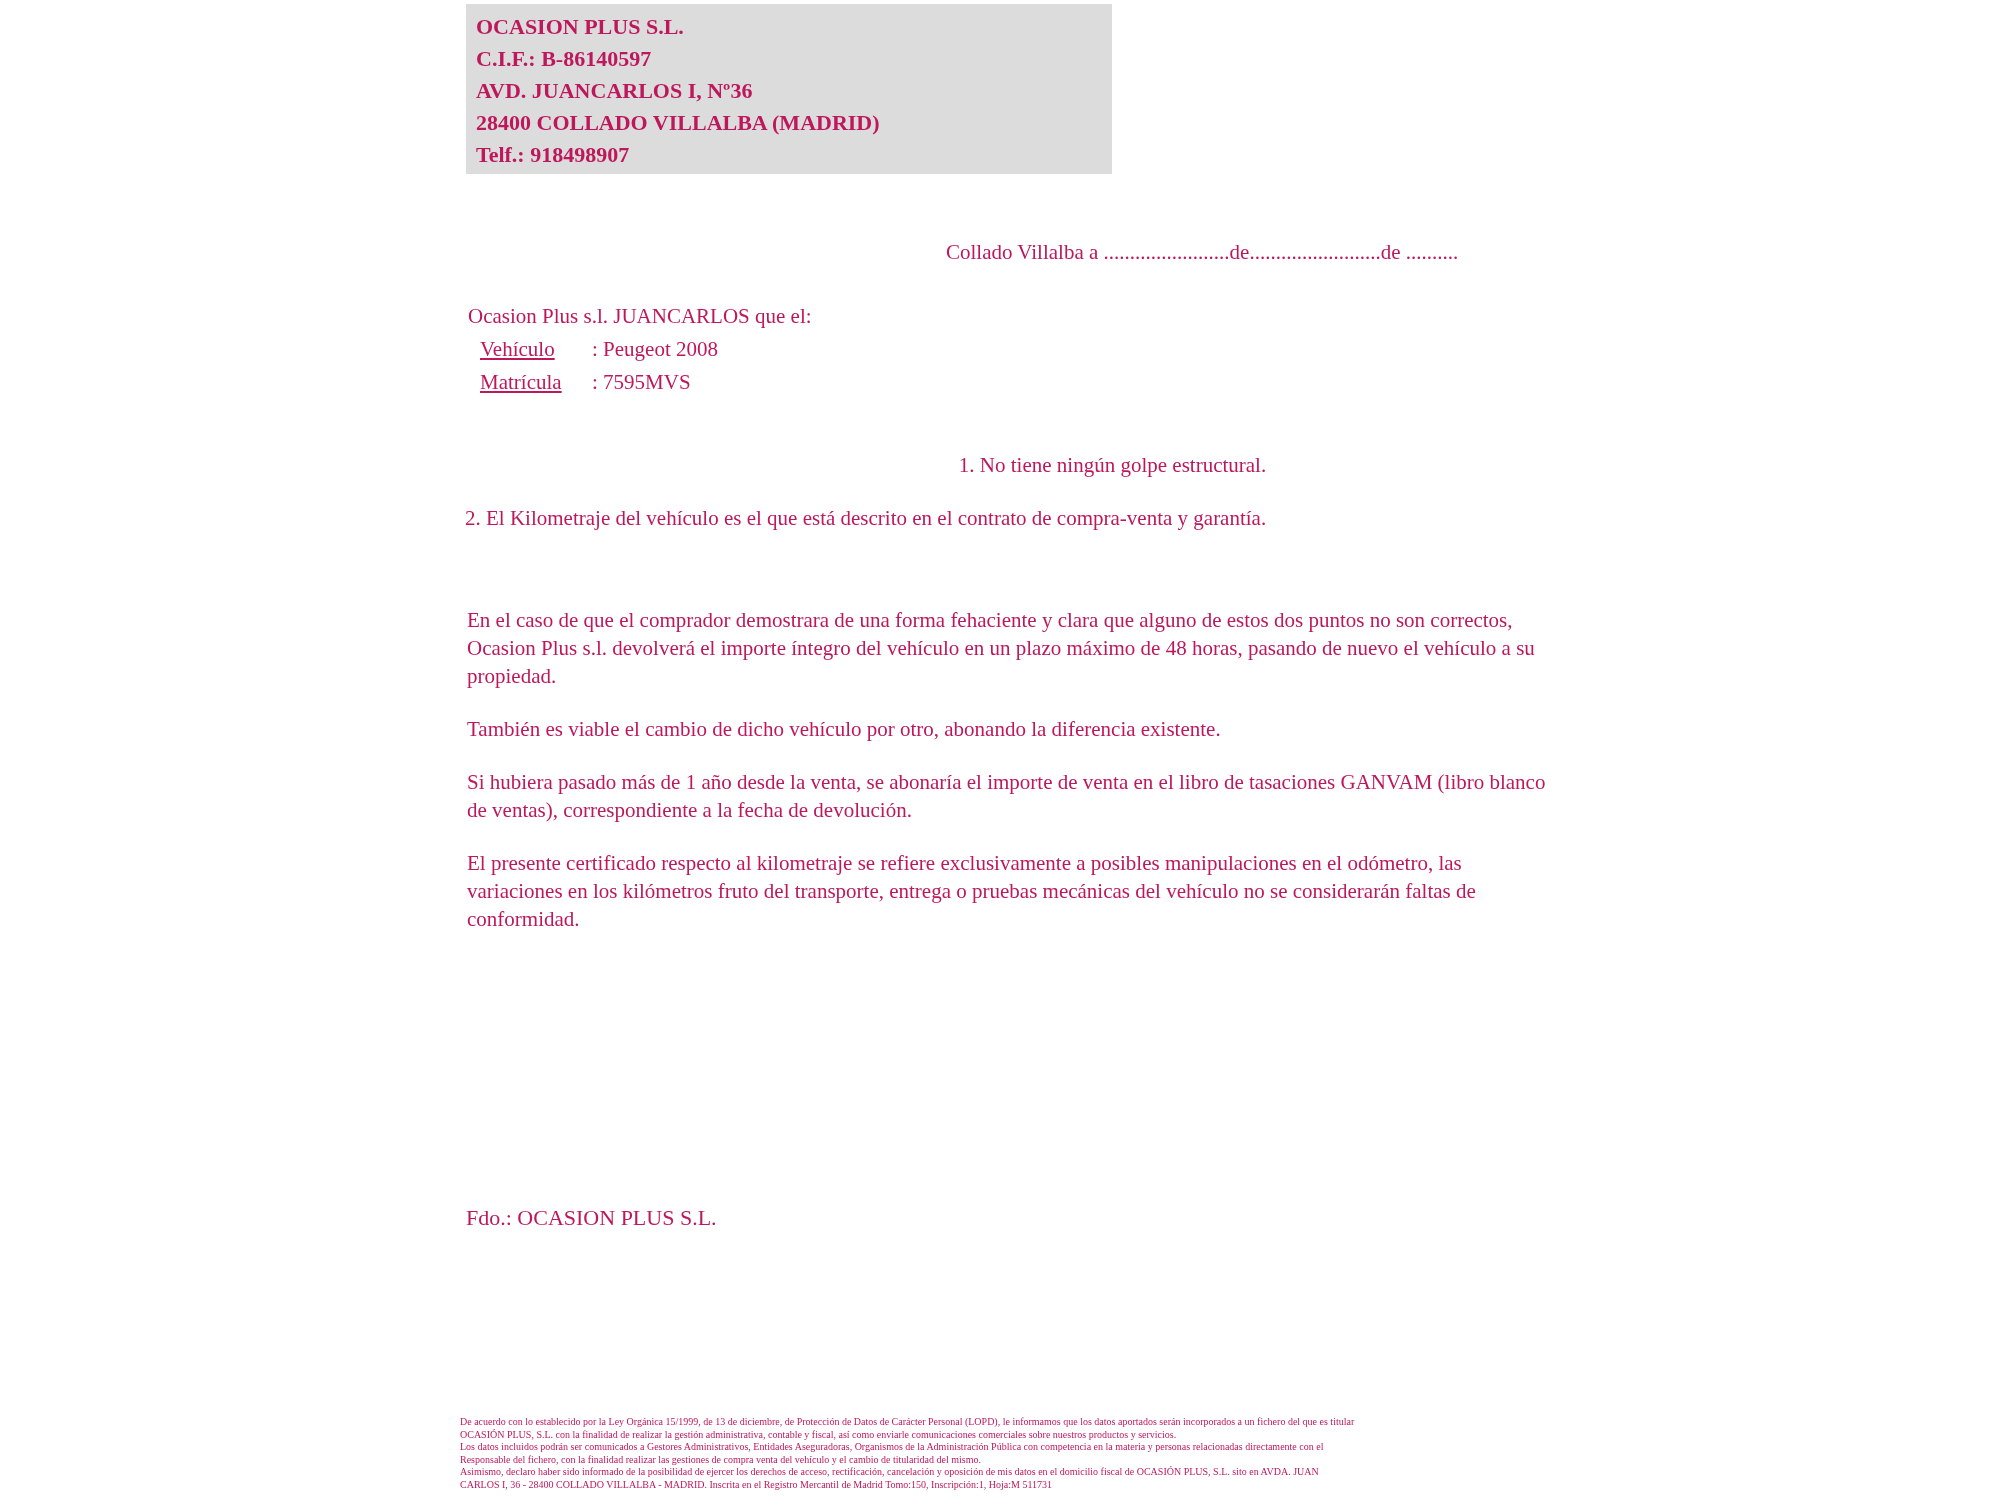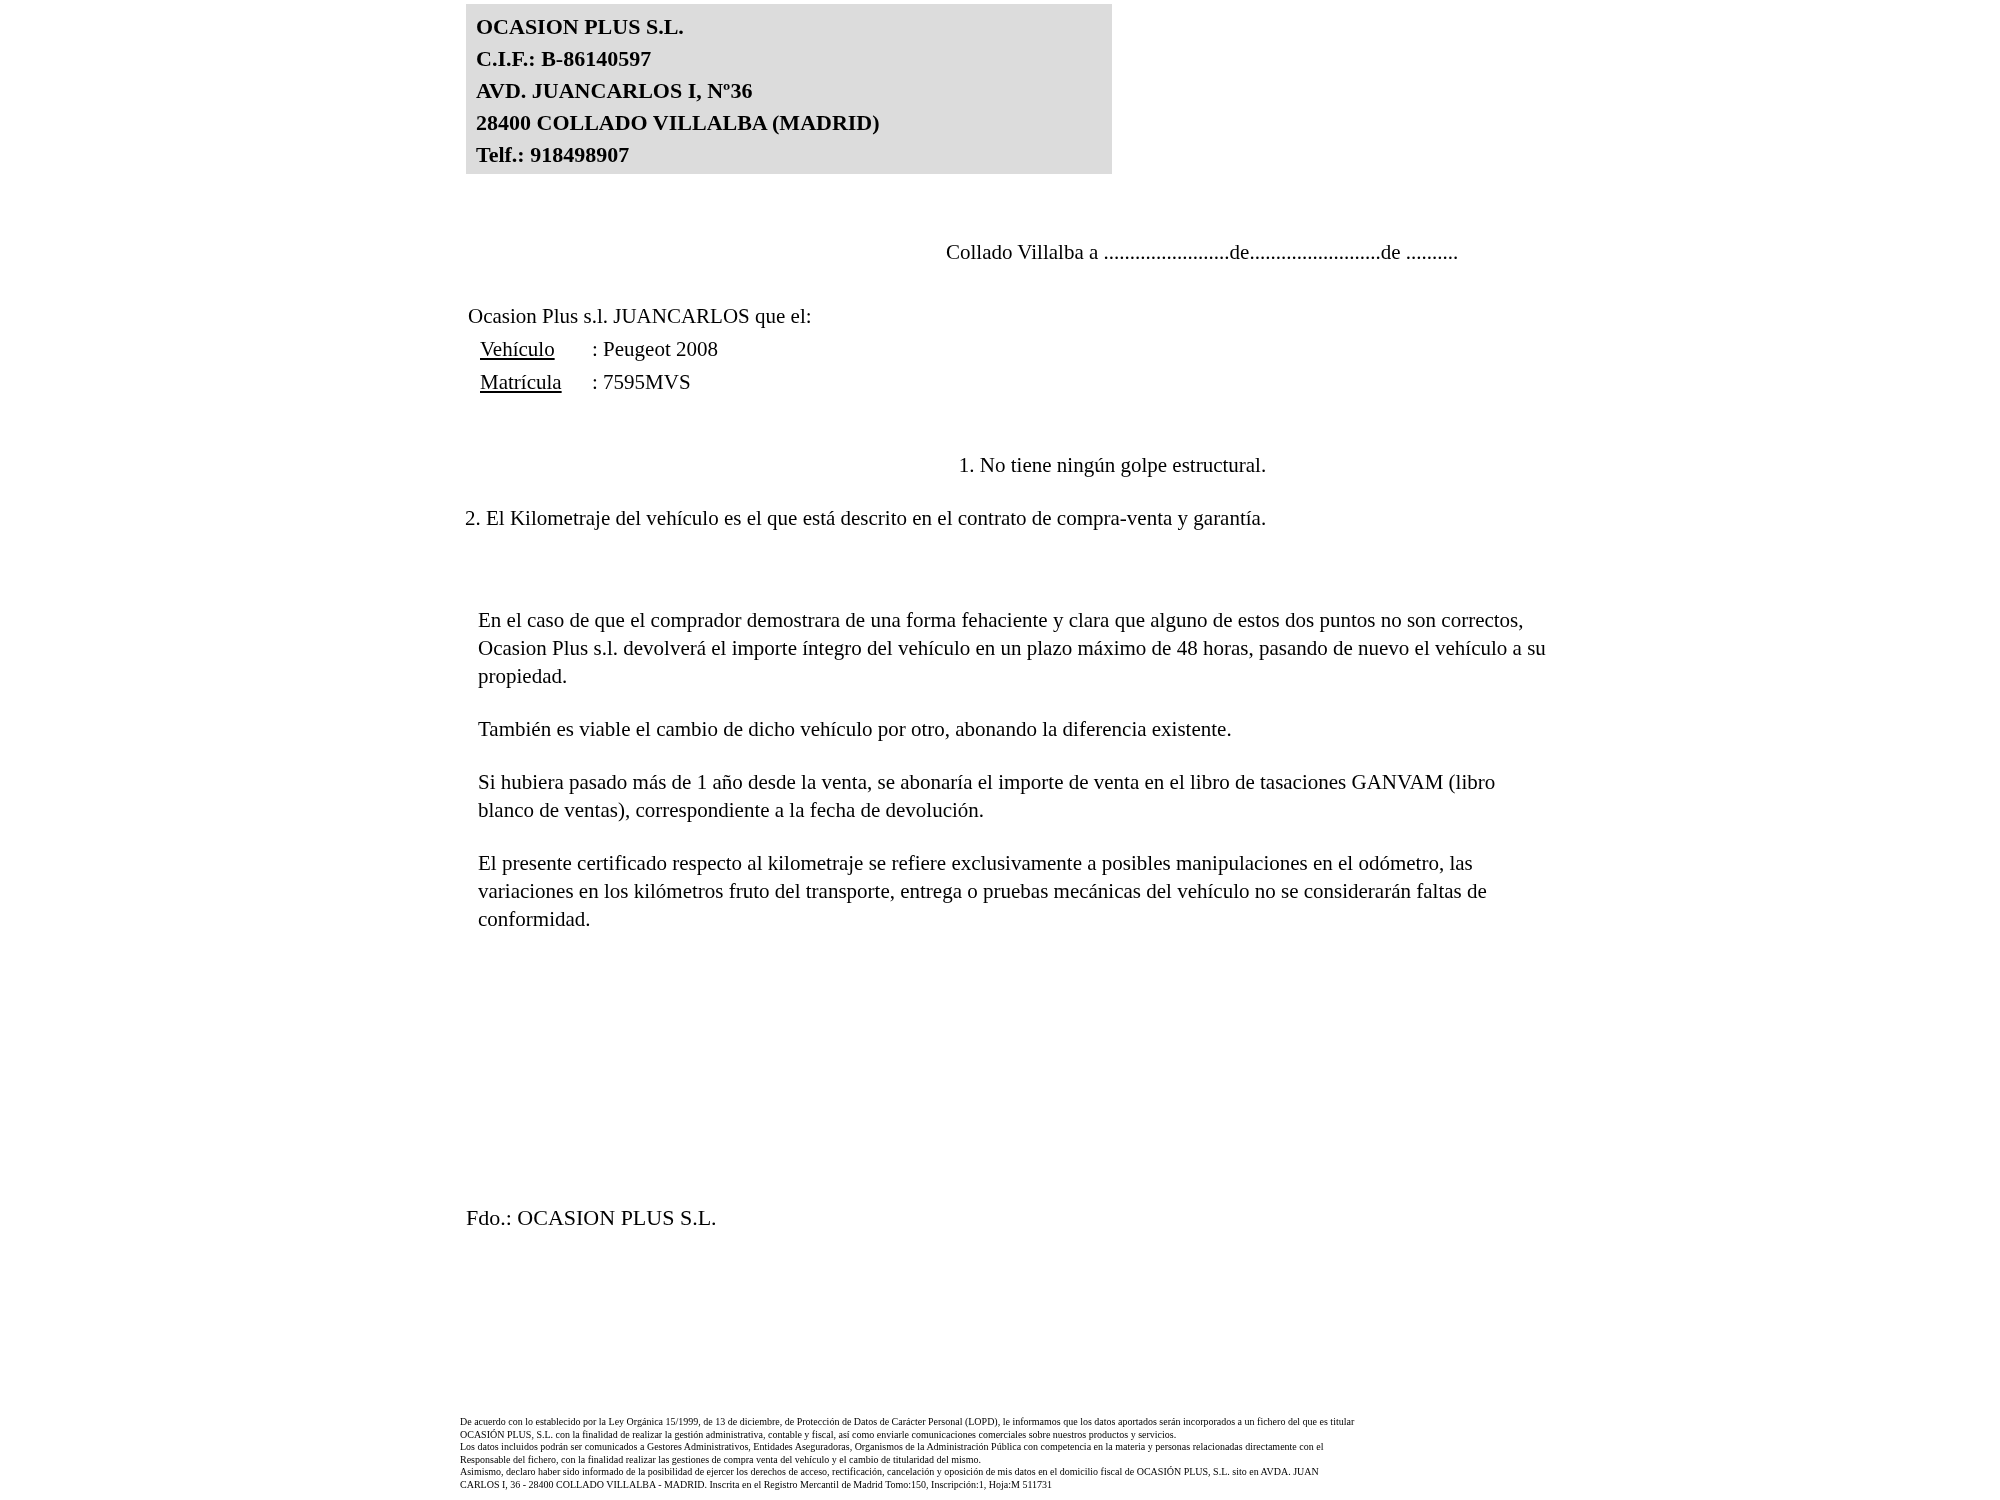--- a/index.html
+++ b/index.html
@@ -5,21 +5,21 @@
   html, body {
     margin: 0;
     padding: 0;
     background: #ffffff;
   }
   .doc {
     position: relative;
     width: 1832px;
     height: 1500px;
     background: #ffffff;
-    color: #000000;
+    color: #be185d;
     font-family: "Liberation Serif", serif;
     overflow: hidden;
   }
   .header-box {
     position: absolute;
     left: 466px;
     top: 4px;
     width: 646px;
     height: 170px;
     background: #dcdcdc;
@@ -62,21 +62,21 @@
   }
   .paras {
     position: absolute;
     left: 466px;
     top: 606px;
     width: 1080px;
     font-size: 21px;
     line-height: 28px;
   }
   .paras p {
-    margin: 0 0 25px 12px;
+    margin: 0 0 25px 1px;
     padding: 0;
   }
   .signature {
     position: absolute;
     left: 466px;
     top: 1205px;
     font-size: 22px;
   }
   .legal {
     position: absolute;

